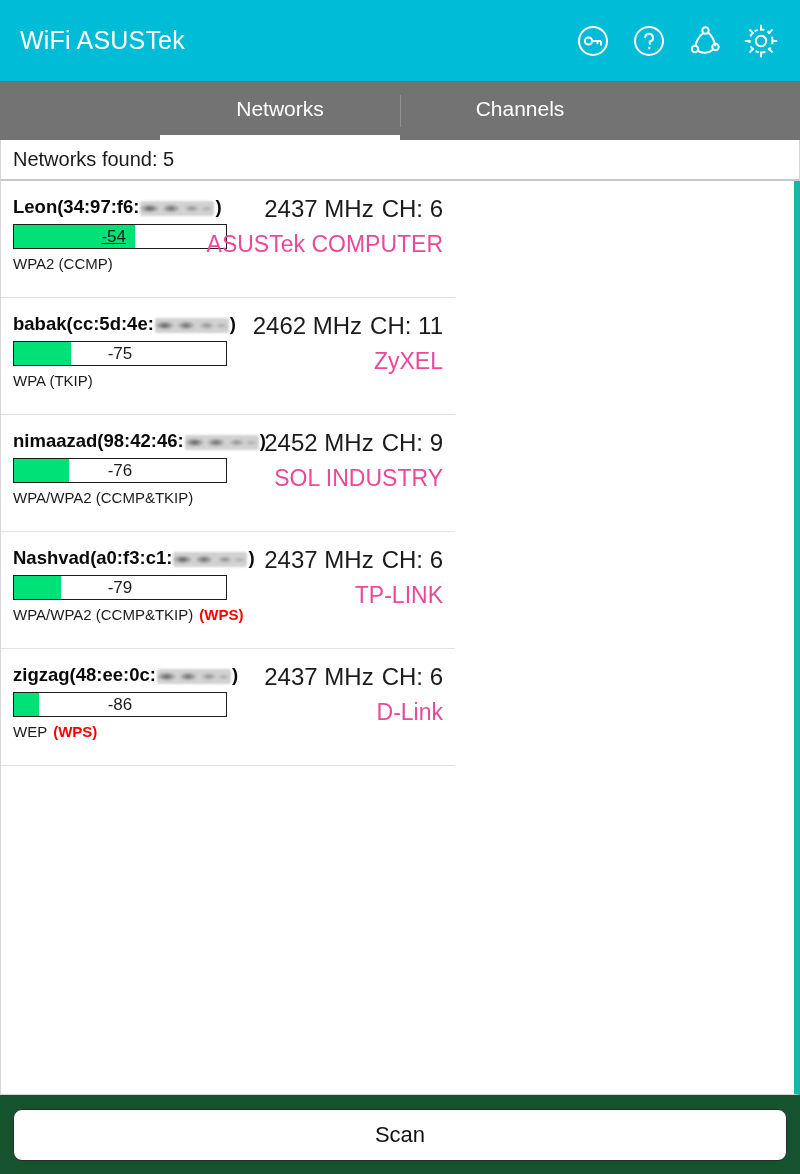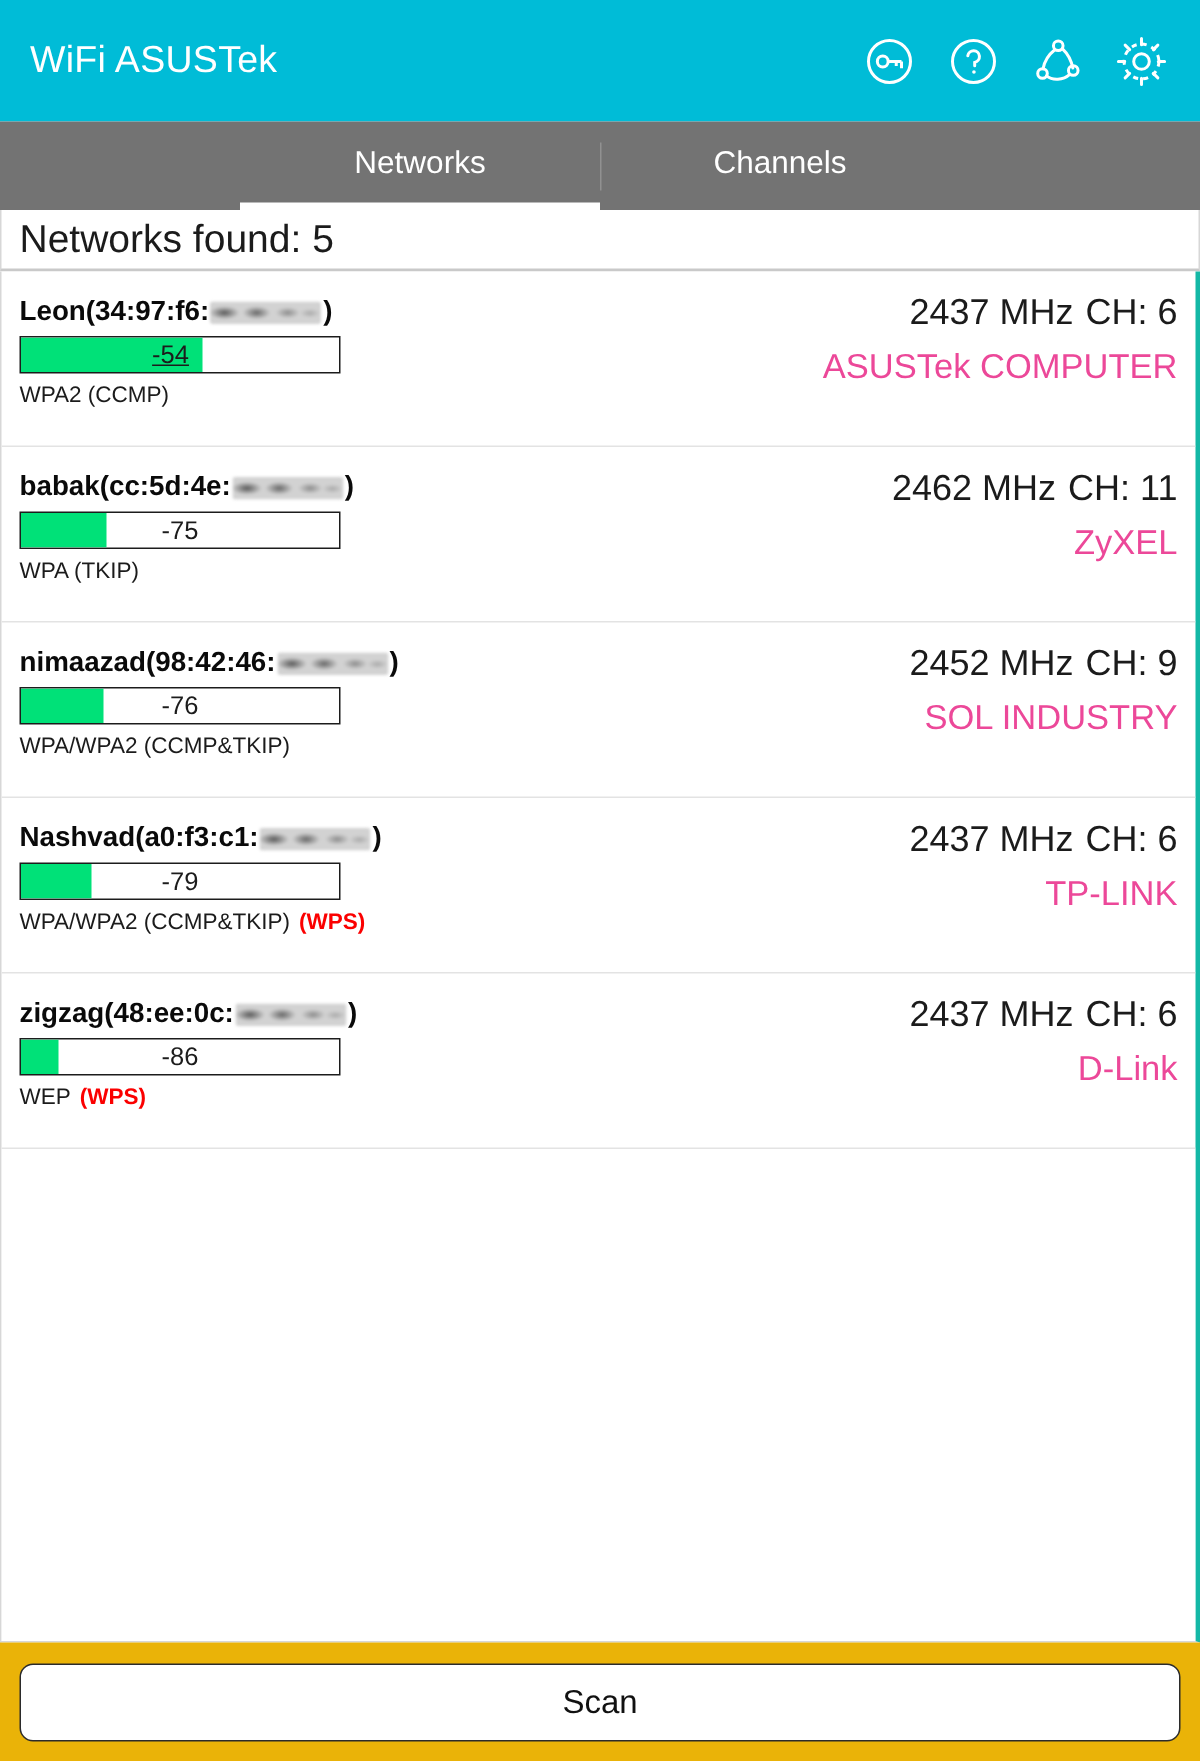--- a/index.html
+++ b/index.html
@@ -72,32 +72,32 @@
   
   .found-bar {
     flex: 0 0 41px;
     background: #ffffff;
     border-bottom: 2px solid #c9c9c9;
     border-left: 1px solid #d7d7d7;
     border-right: 1px solid #d7d7d7;
     display: flex; align-items: center;
     padding-left: 12px;
   }
-  .found-text { font-size: 26px; color: #1b1b1b; }
+  .found-text { font-size: 20px; color: #1b1b1b; }
 
   
   .list-wrap {
     flex: 1 1 auto;
     background: #ffffff;
     border-left: 1px solid #d7d7d7;
-    border-right: 3px solid #14b8a6;
+    border-right: 6px solid #14b8a6;
     border-bottom: 1px solid #d7d7d7;
     overflow: hidden;
     display: flex;
-    flex-direction: column;
+    flex-direction: row;
   }
   .net-row {
     position: relative;
     height: 117px;
     flex: 0 0 117px;
     border-bottom: 1px solid #e3e3e3;
     padding: 14px 12px 0 12px;
     cursor: pointer;
   }
   .net-left { width: 430px; }
@@ -166,21 +166,21 @@
   .freq-line { font-size: 24px; color: #1b1b1b; white-space: nowrap; }
   .freq-line .ch { margin-left: 8px; }
   .vendor-line { font-size: 23px; color: #ec4899; margin-top: 8px; white-space: nowrap; }
 
   .list-filler { flex: 1 1 auto; background: #ffffff; }
 
   
   .scan-area {
     flex: 0 0 79px;
     display: flex; align-items: center; justify-content: center;
-    background: #eab308;
+    background: #14532d;
   }
   .scan-btn {
     width: 774px; height: 52px;
     border: 1.5px solid #2b2b2b;
     border-radius: 9px;
     background: #ffffff;
     font-family: "Liberation Sans", sans-serif;
     font-size: 22px;
     color: #111111;
     cursor: pointer;

